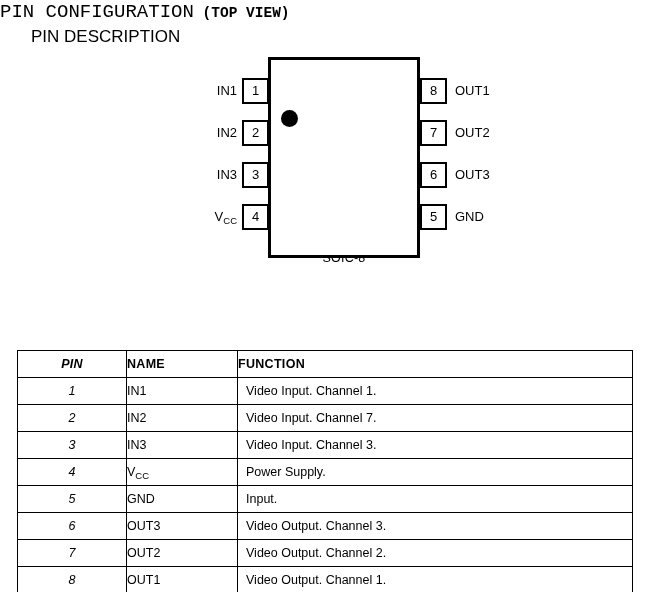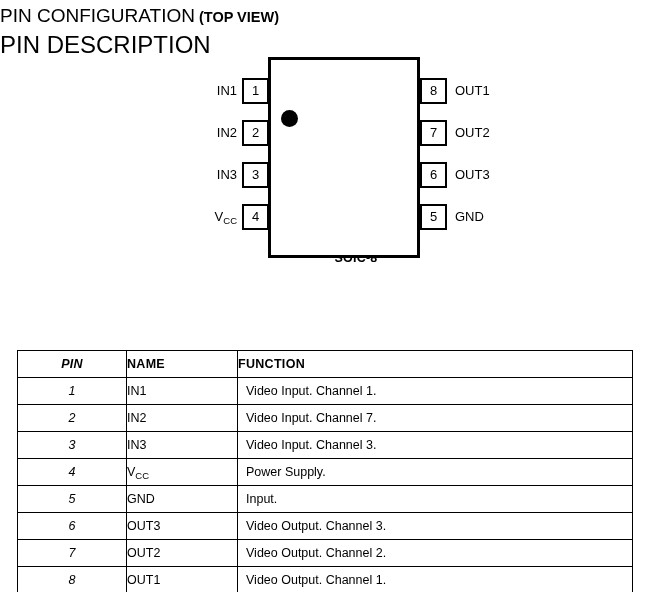--- a/index.html
+++ b/index.html
@@ -12,32 +12,34 @@
     height: 592px;
     position: relative;
     font-family: "Liberation Sans", sans-serif;
     color: #000000;
     overflow: hidden;
   }
   #pin-config-heading {
     left: 4px;
     top: 2px;
     font-size: 19px;
-    line-height: 31px;
+    line-height: 24px;
+    font-family: Liberation Mono, monospace;
   }
   #pin-config-heading .sub {
     font-weight: bold;
     font-size: 14.5px;
     letter-spacing: 0;
   }
   #pin-desc-heading {
     left: 4px;
     top: 313px;
-    font-size: 24px;
+    font-size: 17px;
     line-height: 24px;
+    padding-left: 31px;
   }
 
   
   #pin-diagram {
     position: absolute;
     left: 0;
     top: 45px;
     width: 651px;
     height: 232px;
   }
@@ -104,26 +106,26 @@
   }
   .pin-label sub {
     font-size: 9.5px;
     vertical-align: baseline;
     position: relative;
     top: 2.5px;
   }
 
   #package-label {
     position: absolute;
-    left: 280px;
+    left: 268px;
     top: 206px;
     width: 152px;
     text-align: center;
     font-size: 12.5px;
-    font-weight: bold;
+    font-weight: normal;
     letter-spacing: 0.2px;
   }
 
   
   #pin-table {
     position: absolute;
     left: 17px;
     top: 350px;
     width: 616px;
     border-collapse: collapse;

